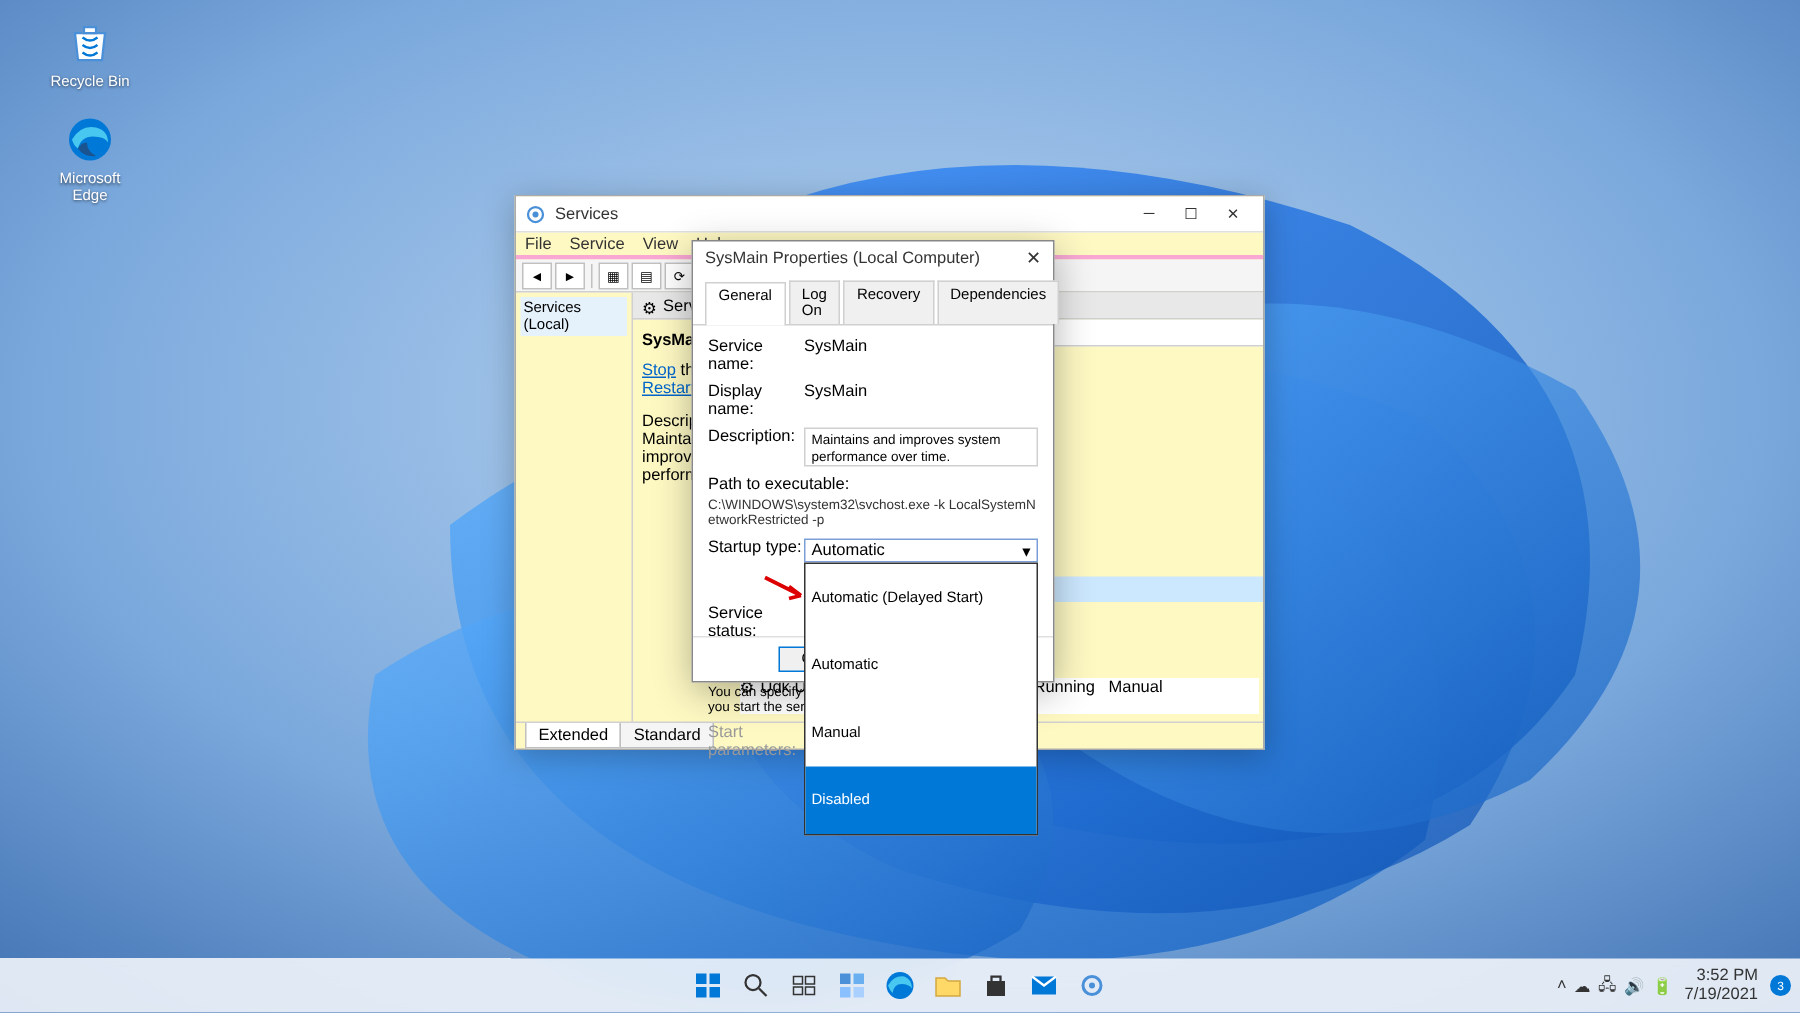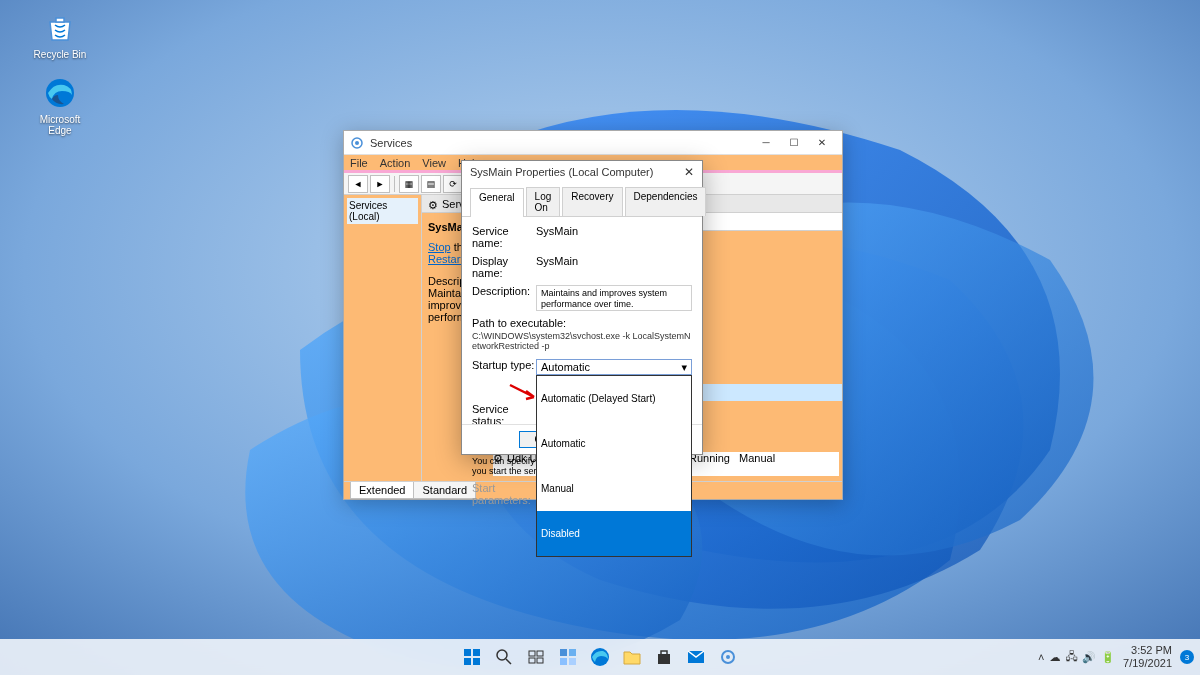--- a/index.html
+++ b/index.html
@@ -4,21 +4,21 @@
 <style>
 *{margin:0;padding:0;box-sizing:border-box;font-family:'Segoe UI',Tahoma,sans-serif;font-size:11px;}
 body{width:1200px;height:675px;overflow:hidden;position:relative;background:linear-gradient(180deg,#a8c6e8 0%,#8fb0d8 30%,#5a8fd0 60%,#3a6fb8 100%);}
 .wallpaper{position:absolute;inset:0;z-index:0;}
 .wallpaper svg{width:100%;height:100%;}
 .desktop-icons{position:absolute;top:10px;left:10px;z-index:1;margin-left:20px;}
 .desktop-icon{width:60px;text-align:center;margin-bottom:15px;cursor:pointer;}
 .desktop-icon .ico{width:36px;height:36px;margin:0 auto 3px;display:flex;align-items:center;justify-content:center;}
 .desktop-icon .label{color:#fff;font-size:10px;text-shadow:0 1px 2px rgba(0,0,0,0.6);line-height:1.1;}
 
-.services-window{position:absolute;left:343px;top:130px;width:500px;height:370px;background:#fdba74;border:1px solid #aaa;box-shadow:0 4px 20px rgba(0,0,0,0.25);z-index:5;}
+.services-window{position:absolute;left:343px;top:130px;width:500px;height:370px;background:#fef9c3;border:1px solid #aaa;box-shadow:0 4px 20px rgba(0,0,0,0.25);z-index:5;}
 .titlebar{height:24px;background:#fff;display:flex;align-items:center;padding:0 6px;border-bottom:1px solid #e0e0e0;}
 .titlebar .icon{width:14px;height:14px;margin-right:6px;}
 .titlebar .title{flex:1;font-size:11px;color:#333;}
 .winbtns{display:flex;}
 .winbtn{width:28px;height:18px;display:flex;align-items:center;justify-content:center;color:#333;font-size:10px;}
 .menubar{height:18px;display:flex;align-items:center;padding:0 6px;gap:12px;border-bottom:3px solid #f9a8d4;}
 .menubar span{font-size:11px;color:#333;cursor:pointer;}
 .toolbar{height:22px;display:flex;align-items:center;padding:0 4px;gap:2px;border-bottom:1px solid #d0d0d0;background:#f5f5f5;}
 .toolbtn{width:20px;height:18px;border:1px solid #c0c0c0;background:#fff;display:flex;align-items:center;justify-content:center;font-size:9px;}
 .divider{width:1px;height:16px;background:#c0c0c0;margin:0 2px;}
@@ -144,21 +144,21 @@
         </svg></span>
 <span class="title">Services</span>
 <div class="winbtns">
 <div class="winbtn">─</div>
 <div class="winbtn">☐</div>
 <div class="winbtn">✕</div>
 </div>
 </div>
 <div class="menubar">
 <span>File</span>
-<span>Action</span>
+<span>Service</span>
 <span>View</span>
 <span>Help</span>
 </div>
 <div class="toolbar">
 <div class="toolbtn">◄</div>
 <div class="toolbtn">►</div>
 <div class="divider"></div>
 <div class="toolbtn">▦</div>
 <div class="toolbtn">▤</div>
 <div class="toolbtn">⟳</div>

